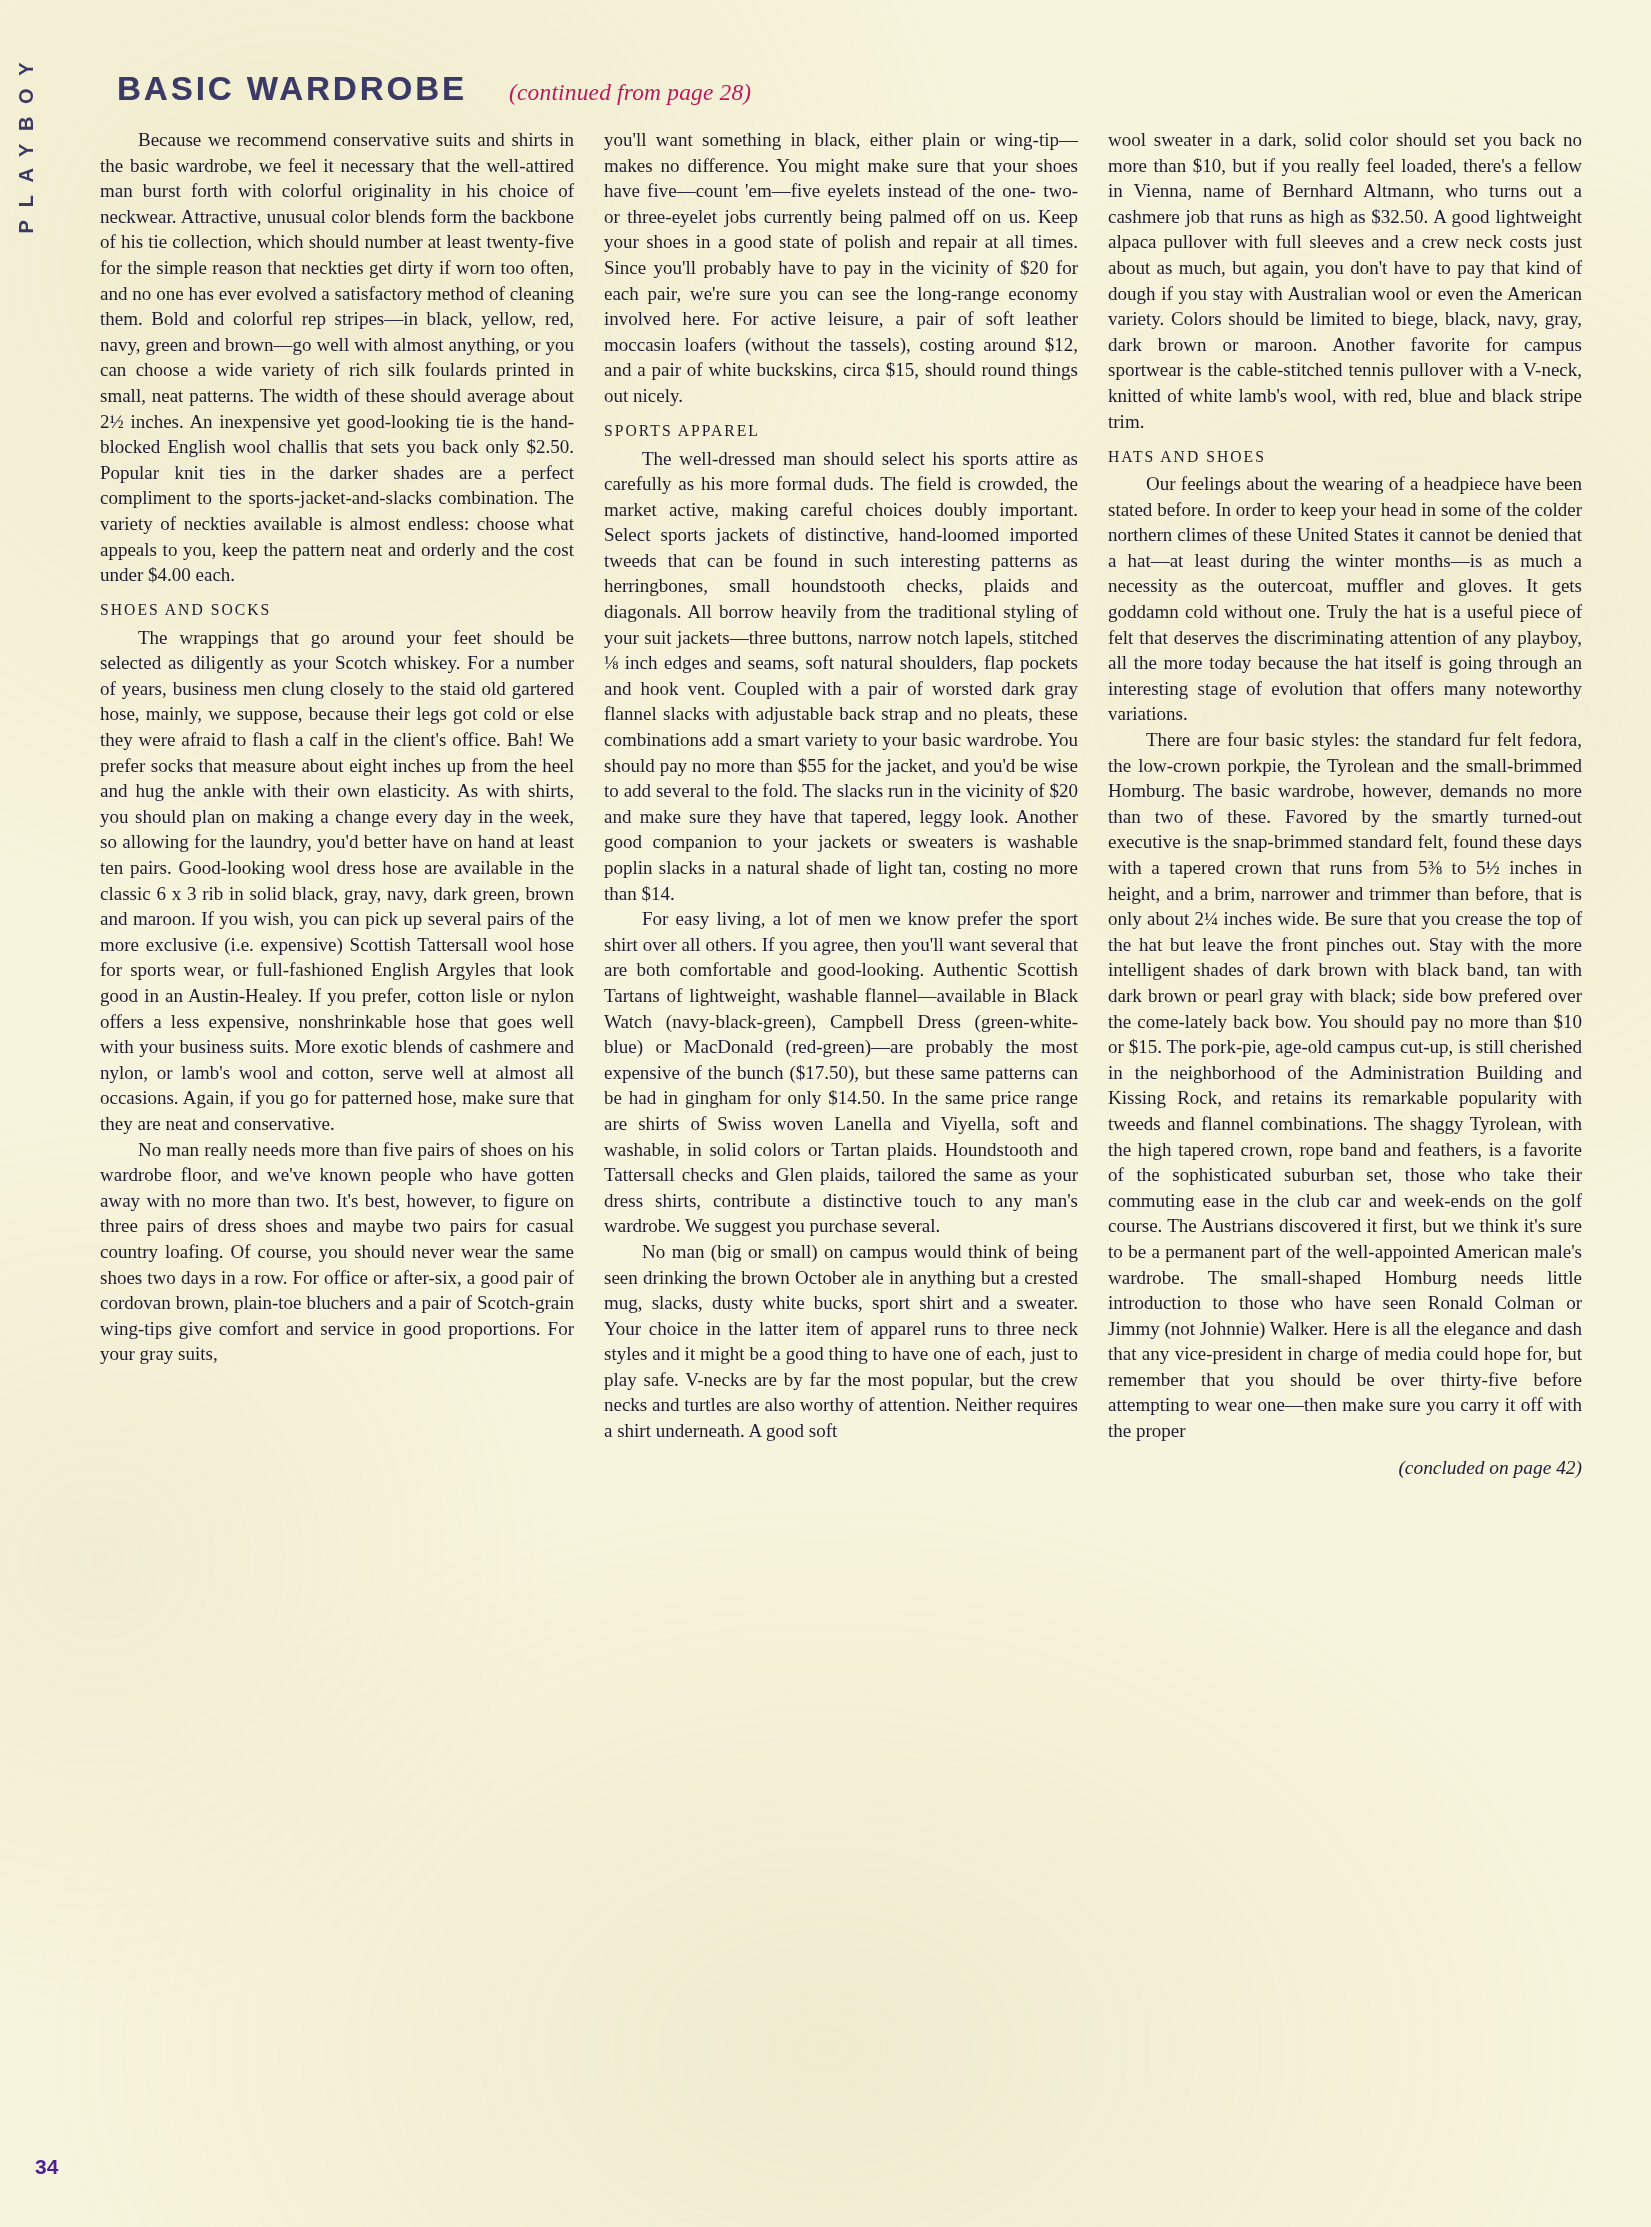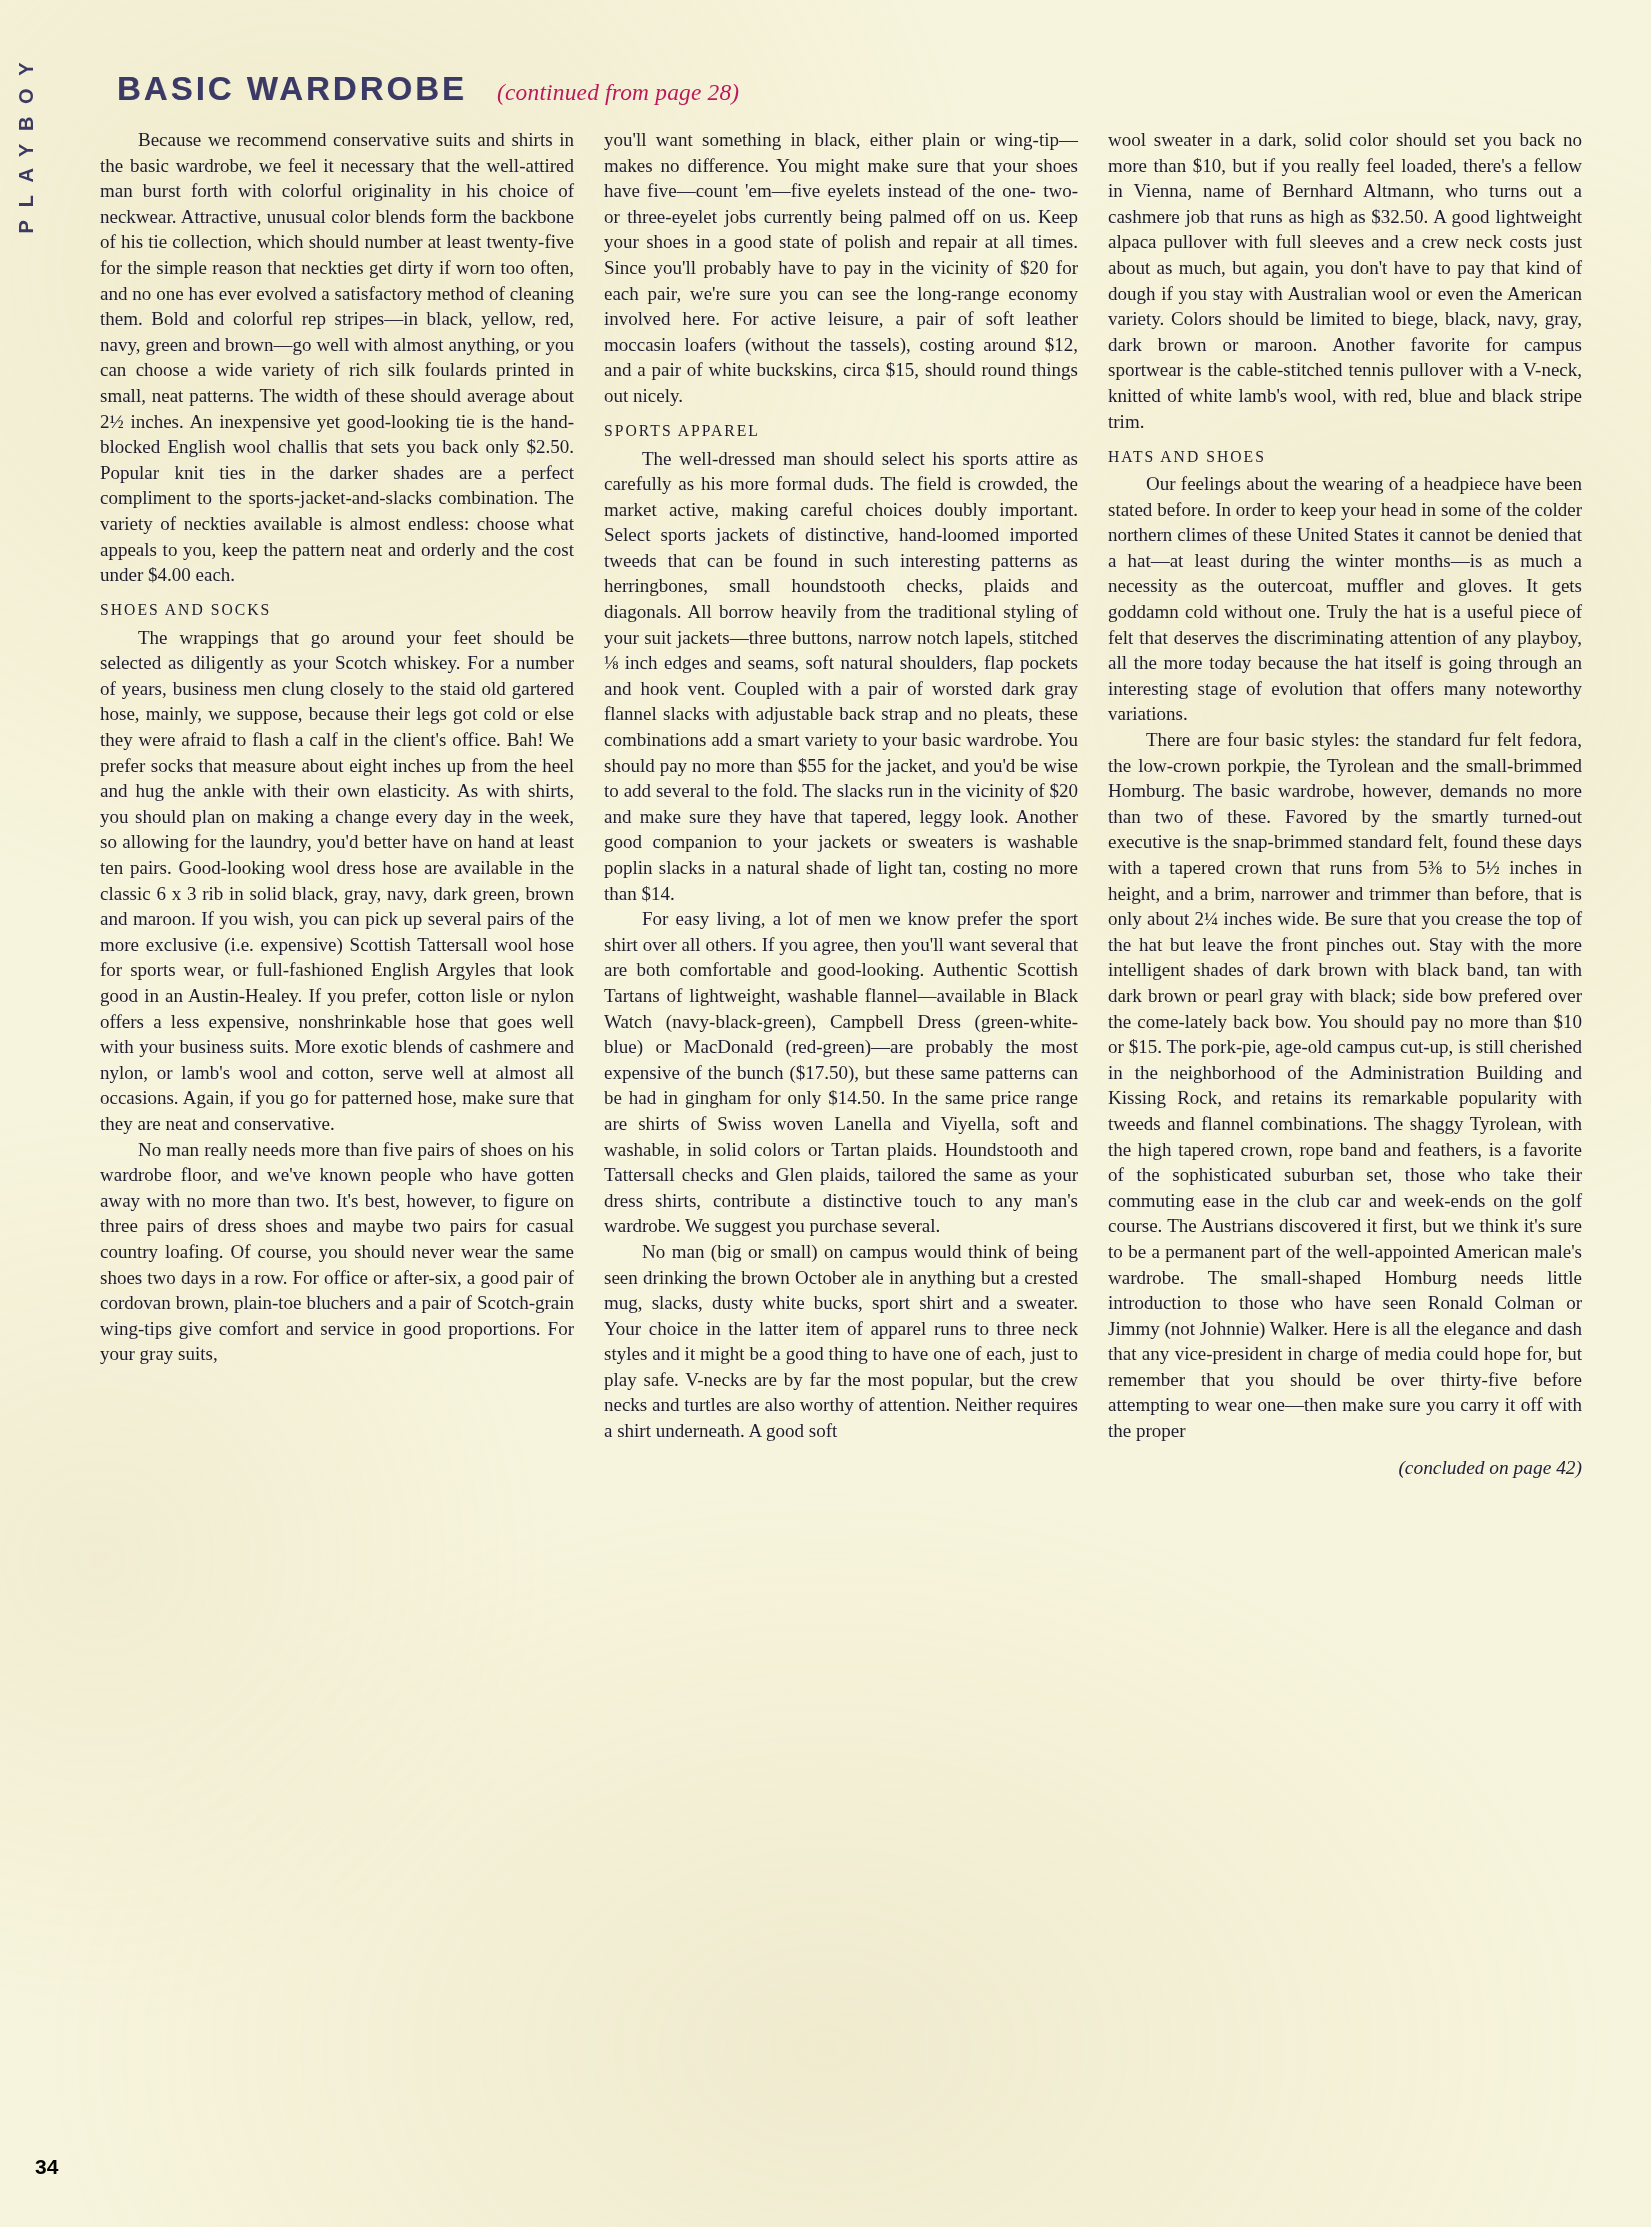--- a/index.html
+++ b/index.html
@@ -60,21 +60,21 @@
 
   
   #masthead {
     position: absolute;
     left: 117px;
     top: 72px;
     width: 1457px;
     height: 43px;
     display: flex;
     align-items: baseline;
-    gap: 30px;
+    gap: 42px;
     z-index: 3;
   }
   #masthead .headline {
     font-family: "Liberation Sans", "DejaVu Sans", sans-serif;
     font-weight: 700;
     font-size: 33px;
     letter-spacing: 3px;
     color: #3b3a66;
     line-height: 1;
     text-shadow: 0.4px 0.4px 0 rgba(59,58,102,.42);
@@ -139,21 +139,21 @@
   }
 
   
   #folio {
     position: absolute;
     left: 35px;
     bottom: 48px;
     font-family: "Liberation Sans", "DejaVu Sans", sans-serif;
     font-weight: 700;
     font-size: 21px;
-    color: #000000;
+    color: #4c1d95;
     z-index: 3;
     text-align: right;
   }
 </style>
 </head>
 <body>
 
 <div id="page">
 
   <div id="margin-slug">

